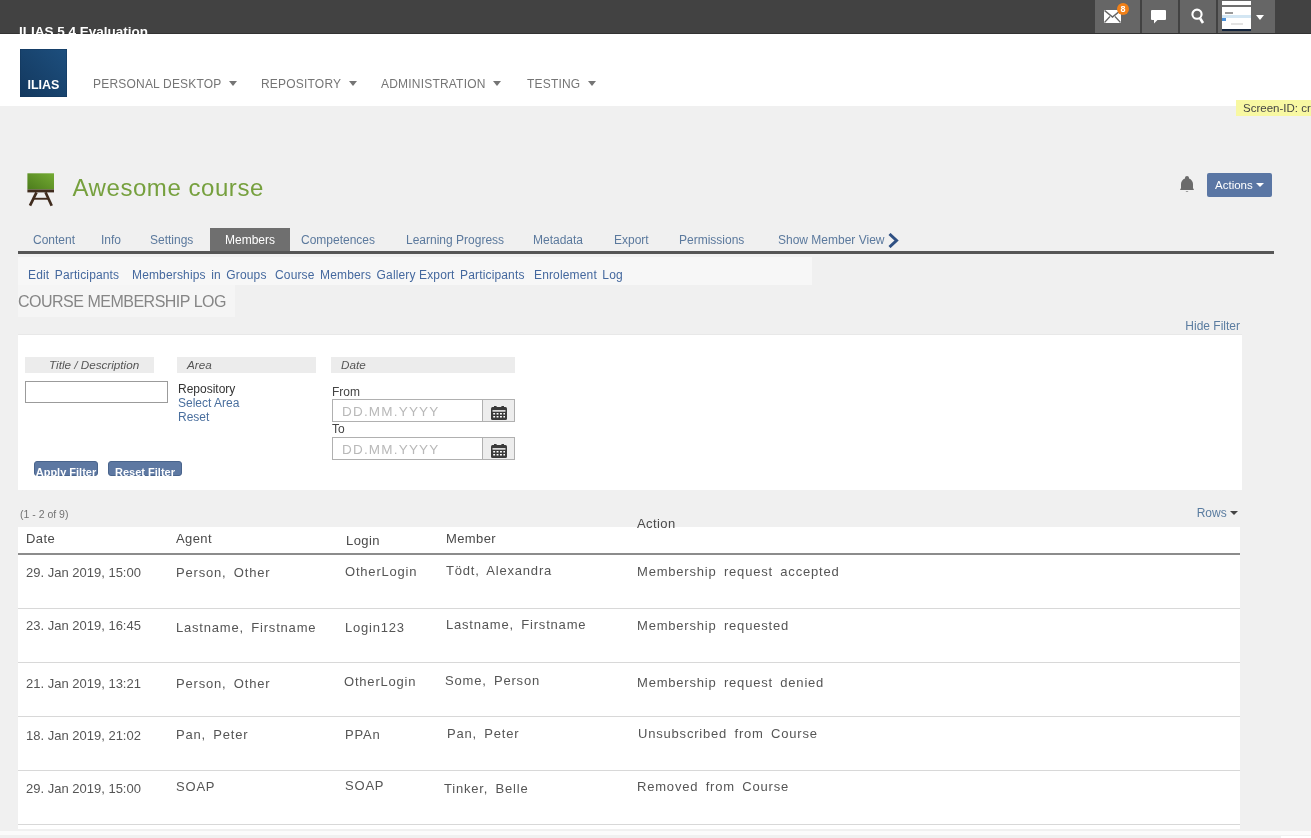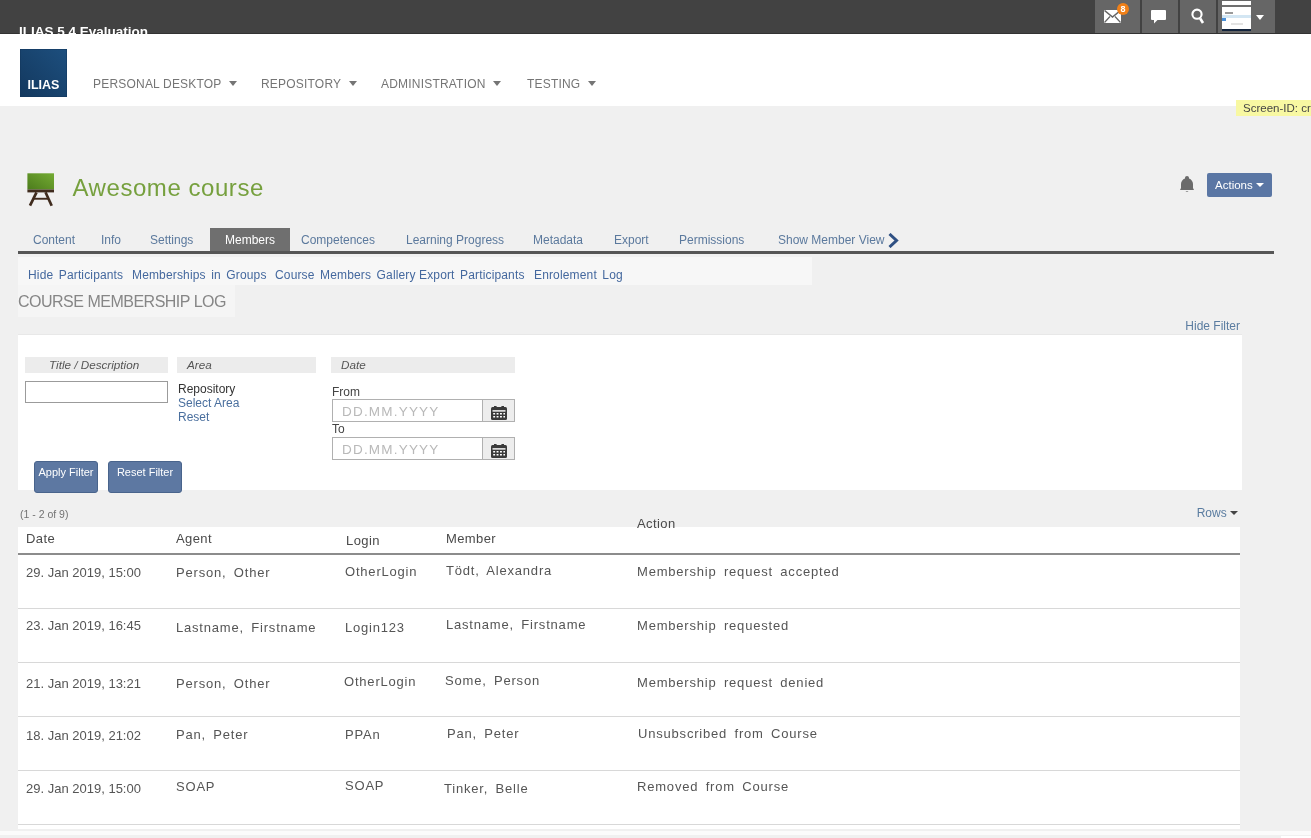--- a/index.html
+++ b/index.html
@@ -104,35 +104,35 @@
   <div class="abs tab" style="left:533px;top:233px;">Metadata</div>
   <div class="abs tab" style="left:614px;top:233px;">Export</div>
   <div class="abs tab" style="left:679px;top:233px;">Permissions</div>
   <div class="abs tab" style="left:778px;top:233px;">Show Member View</div>
   <svg class="abs" style="left:887px;top:233px;" width="13" height="15" viewBox="0 0 12 15">
     <path d="M2 1 L9 7.5 L2 14" fill="none" stroke="#2f5083" stroke-width="3"></path>
   </svg>
   <style>.tab{font-size:12px;color:#5b799d;}</style>
 
   <div class="abs" style="left:18px;top:257px;width:794px;height:28px;background:#f7f7f7;"></div>
-  <div class="abs sub" style="left:28px;top:268px;">Hide Participants</div>
+  <div class="abs sub" style="left:28px;top:268px;">Edit Participants</div>
   <div class="abs sub" style="left:132px;top:268px;">Memberships in Groups</div>
   <div class="abs sub" style="left:275px;top:268px;">Course Members Gallery</div>
   <div class="abs sub" style="left:419px;top:268px;">Export Participants</div>
   <div class="abs sub" style="left:534px;top:268px;">Enrolement Log</div>
   <style>.sub{font-size:12px;letter-spacing:0.15px;word-spacing:2px;color:#44689e;}</style>
 
   <div class="abs" style="left:18px;top:285px;width:217px;height:32px;background:#f5f5f5;"></div>
   <div class="abs" style="left:18px;top:293.7px;font-size:16px;line-height:1;letter-spacing:-0.5px;color:#868686;">COURSE MEMBERSHIP LOG</div>
 
   <div class="abs" style="right:71px;top:319px;font-size:12px;color:#5a7ca0;">Hide Filter</div>
 
   <div class="abs" style="left:18px;top:334px;width:1224px;height:156px;background:#ffffff;border-top:1px solid #e8e8e8;box-sizing:border-box;"></div>
 
-  <div class="abs fhead" style="left:25px;top:357px;width:143px;padding-left:24px;">Title / Description</div>
+  <div class="abs fhead" style="left:25px;top:357px;width:129px;padding-left:24px;">Title / Description</div>
   <div class="abs fhead" style="left:177px;top:357px;width:139px;">Area</div>
   <div class="abs fhead" style="left:331px;top:357px;width:184px;">Date</div>
   <style>.fhead{height:16px;background:#ececec;font-size:11.7px;font-style:italic;color:#555;line-height:16px;padding-left:10px;box-sizing:border-box;}</style>
 
   <div class="abs" style="left:25px;top:381px;width:143px;height:22px;background:#fff;border:1px solid #9b9b9b;box-sizing:border-box;"></div>
 
   <div class="abs" style="left:178px;top:382px;font-size:12px;color:#333;">Repository</div>
   <div class="abs" style="left:178px;top:396px;font-size:12px;color:#4a6f9e;">Select Area</div>
   <div class="abs" style="left:178px;top:410px;font-size:12px;color:#4a6f9e;">Reset</div>
 
@@ -178,21 +178,21 @@
   </div>
   <style>
     .dinp{width:183px;height:23px;background:#fff;border:1px solid #b0b0b0;box-sizing:border-box;}
     .dinp .ph{position:absolute;left:9px;top:4px;font-size:13.5px;letter-spacing:1.2px;color:#b9b9b9;}
     .calbtn{position:absolute;right:0;top:0;width:31px;height:21px;background:#ededed;border-left:1px solid #b0b0b0;text-align:center;line-height:21px;}
     .calbtn svg{vertical-align:middle;margin-top:3px;}
   </style>
 
   <div class="abs btn" style="left:34px;top:461px;width:64px;">Apply Filter</div>
   <div class="abs btn" style="left:108px;top:461px;width:74px;">Reset Filter</div>
-  <style>.btn{height:32px;background:#5d78a2;border:1px solid #49648c;border-radius:3px;color:#fff;font-size:11px;font-weight:normal;text-align:center;line-height:20px;box-sizing:border-box;white-space:nowrap;}</style>
+  <style>.btn{height:15px;background:#5d78a2;border:1px solid #49648c;border-radius:3px;color:#fff;font-size:11px;font-weight:bold;text-align:center;line-height:20px;box-sizing:border-box;white-space:nowrap;}</style>
 
   <div class="abs" style="left:20px;top:508px;font-size:10.5px;color:#737373;">(1 - 2 of 9)</div>
   <div class="abs" style="right:73px;top:506px;font-size:12px;color:#5a7ca0;">Rows <span style="display:inline-block;width:0;height:0;border-left:4px solid transparent;border-right:4px solid transparent;border-top:4.5px solid #444;vertical-align:2px;"></span></div>
 
   <div class="abs" style="left:18px;top:527px;width:1222px;height:302px;background:#ffffff;"></div>
   <div class="abs" style="left:18px;top:553px;width:1222px;height:2px;background:#8c8c8c;"></div>
   <div class="abs hd" style="left:26px;top:531px;">Date</div>
   <div class="abs hd" style="left:176px;top:531px;">Agent</div>
   <div class="abs hd" style="left:346px;top:533px;">Login</div>
   <div class="abs hd" style="left:446px;top:531px;">Member</div>

